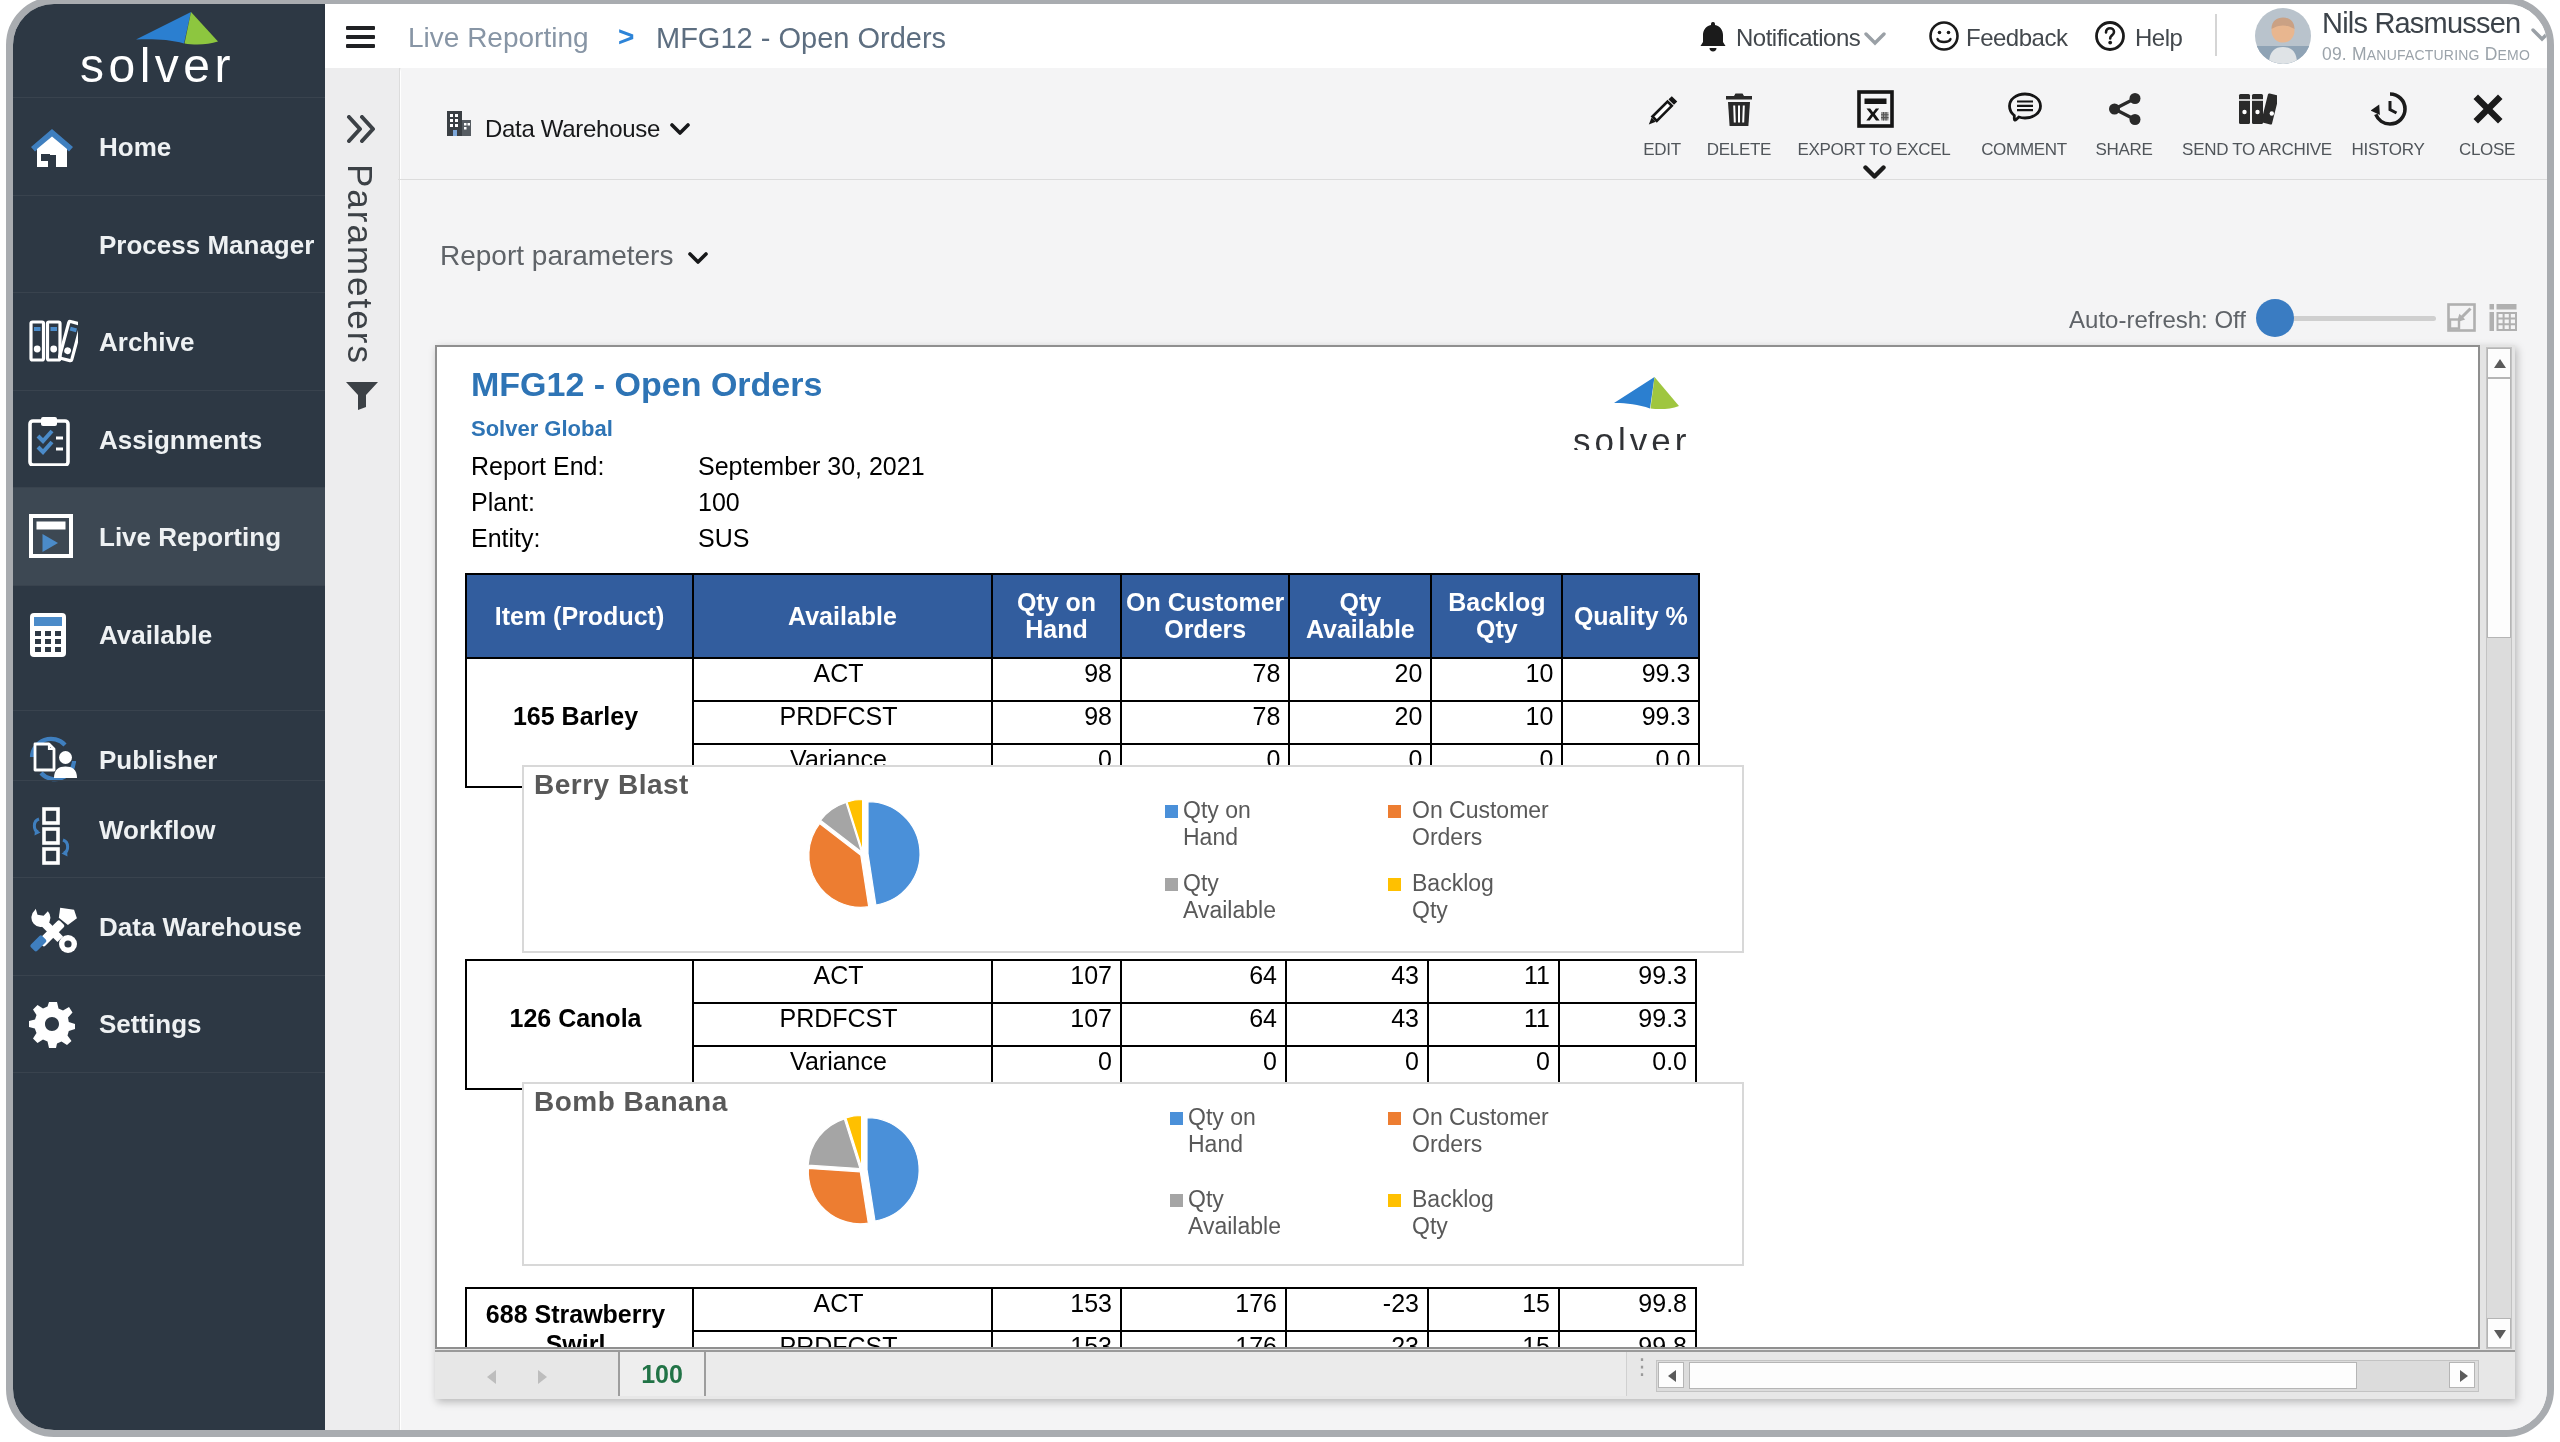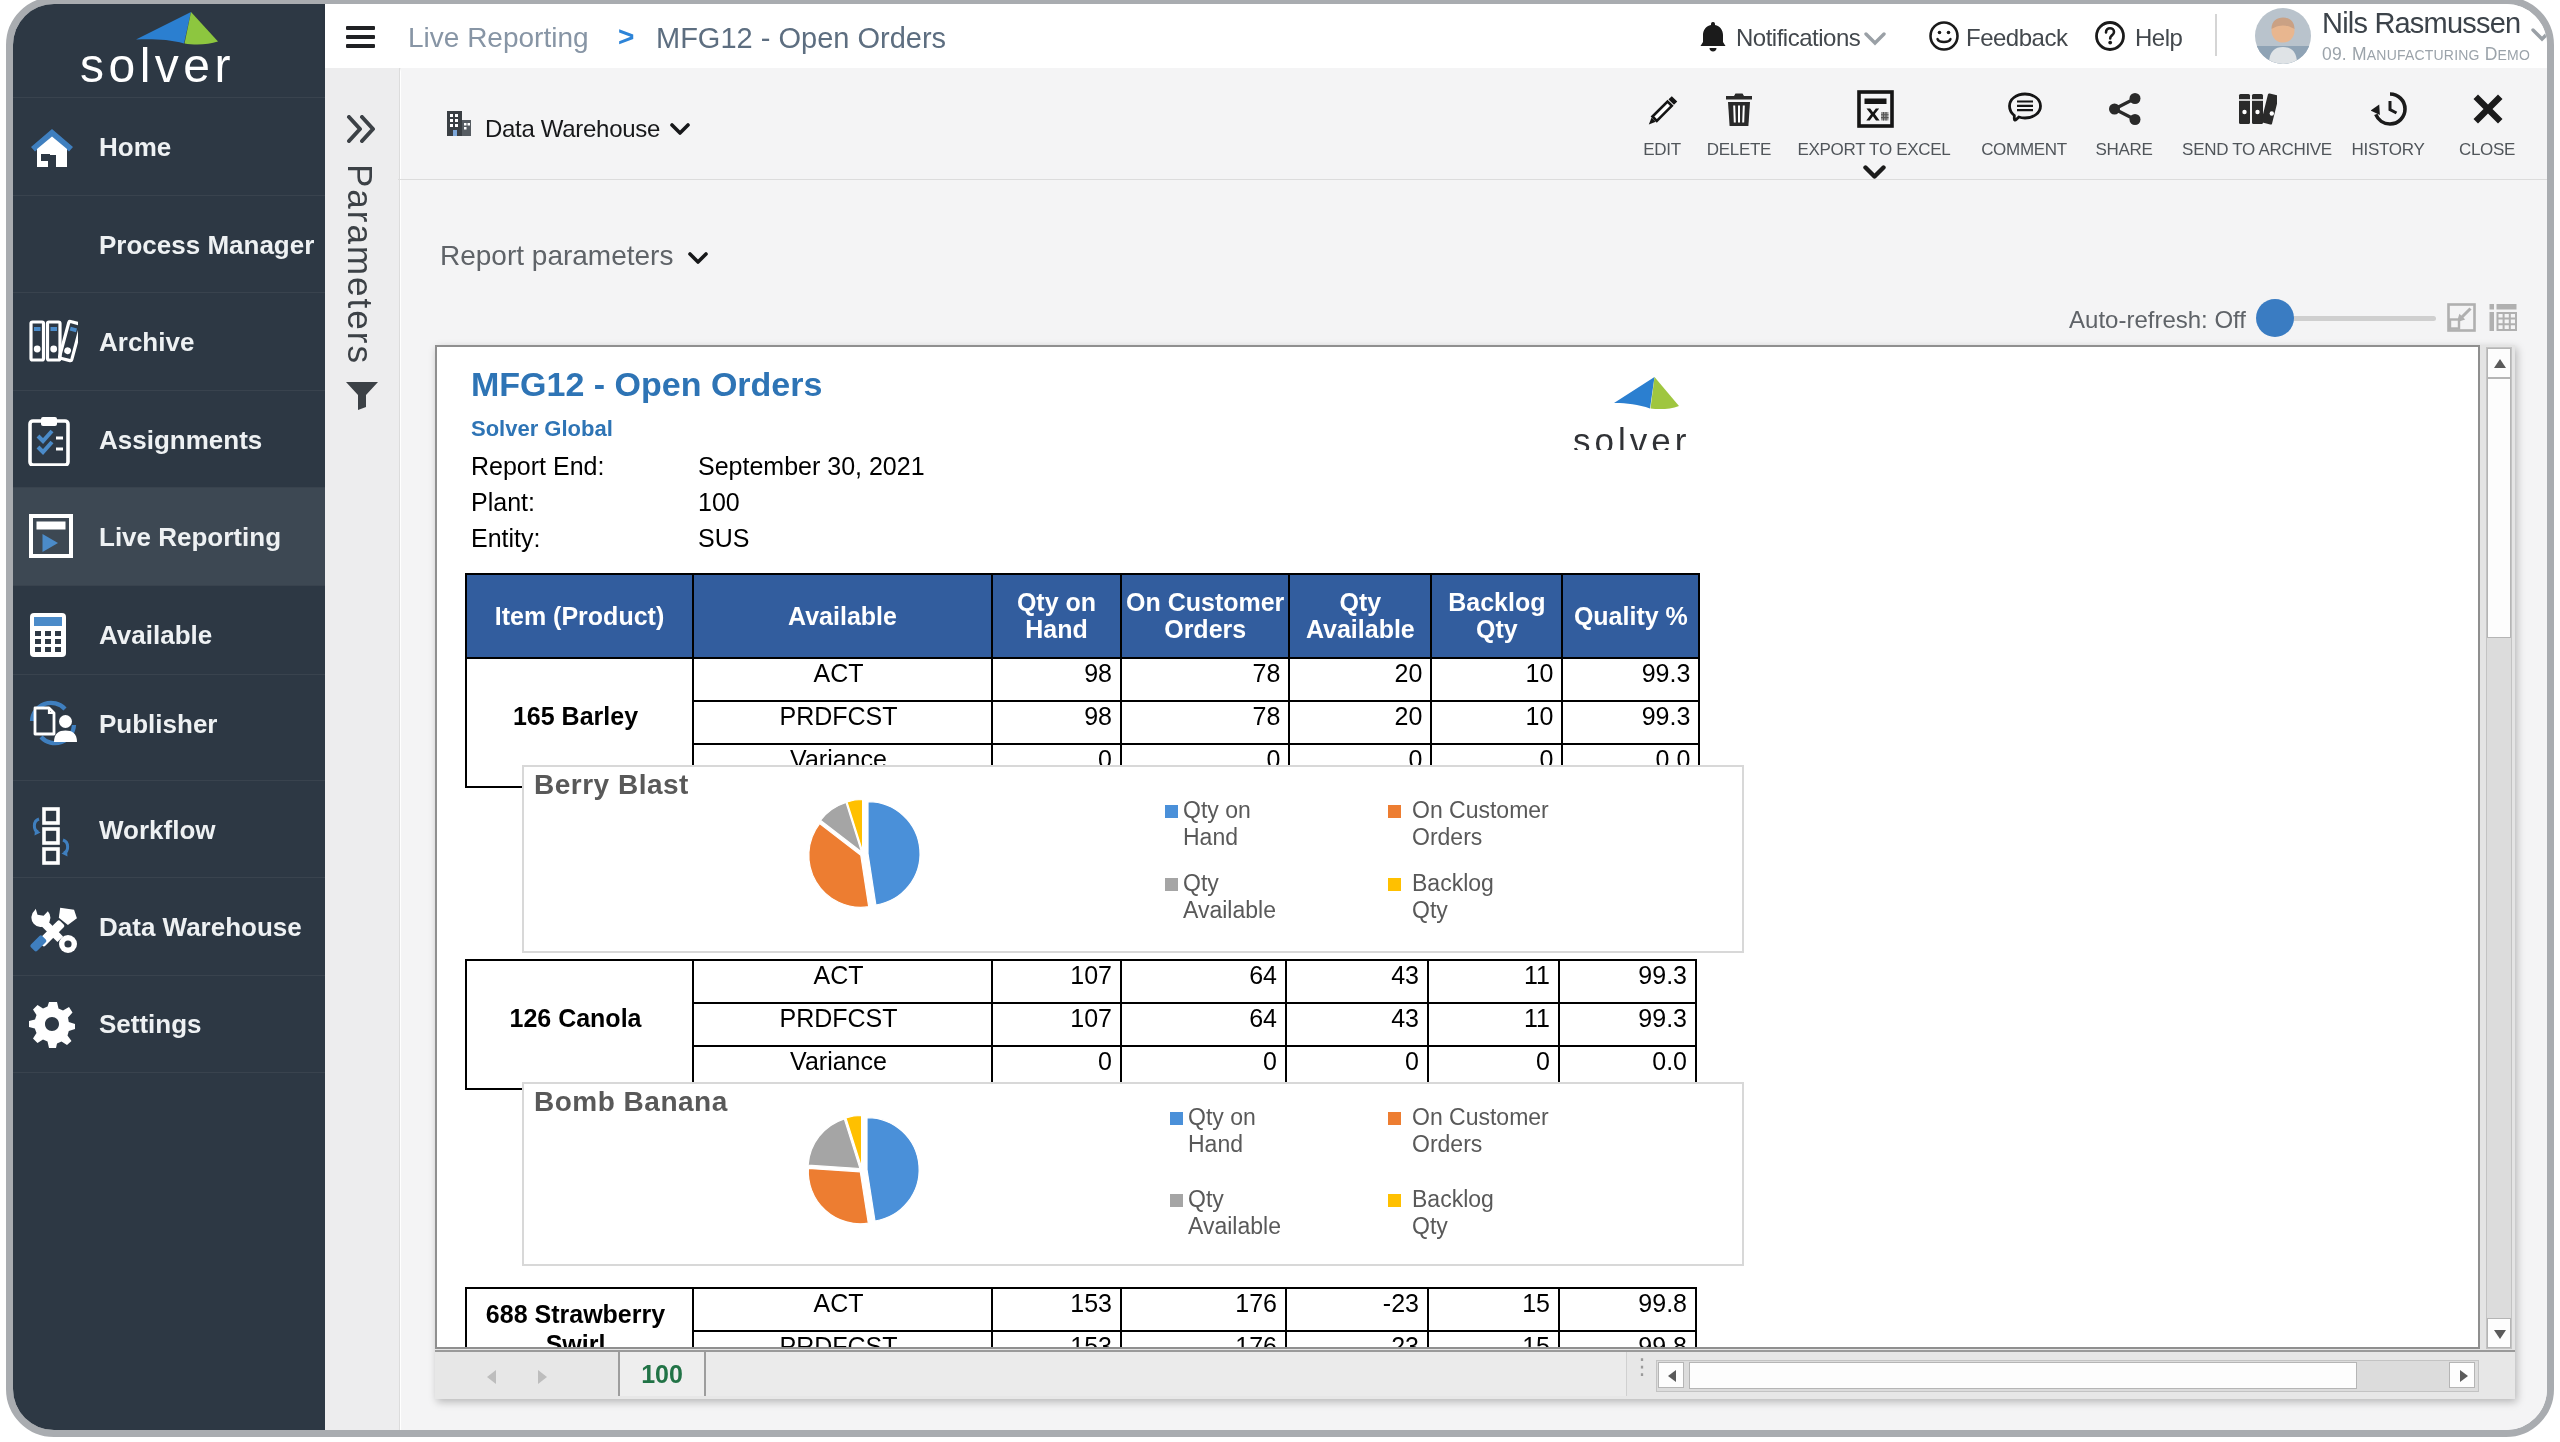--- a/index.html
+++ b/index.html
@@ -125,21 +125,21 @@
                 <rect x="7" y="28" width="6" height="5"></rect>
                 <rect x="17" y="28" width="6" height="5"></rect>
                 <rect x="27" y="28" width="6" height="5"></rect>
                 <rect x="7" y="36" width="6" height="5"></rect>
                 <rect x="17" y="36" width="6" height="5"></rect>
                 <rect x="27" y="36" width="6" height="5"></rect>
               </g>
             </svg></span>
           <span class="mi-label">Available</span>
         </div>
-  <div class="menuitem" style="top:674px;">
+  <div class="menuitem" style="top:710px;">
           <span class="mi-icon" id="ic-pub"><svg width="50" height="46" viewBox="0 0 50 46">
 <path d="M4 21 A19 19 0 0 1 37 9" fill="none" stroke="#3f7fbf" stroke-width="4.2"></path>
 <path d="M46 25 A19 19 0 0 1 13 37" fill="none" stroke="#3f7fbf" stroke-width="4.2"></path>
 <path d="M7 8 L21 8 L26 13 L26 34 L7 34 Z" fill="#2d3844" stroke="#ffffff" stroke-width="2.8" stroke-linejoin="round"></path>
 <path d="M21 8 L21 13 L26 13" fill="none" stroke="#ffffff" stroke-width="2.2"></path>
 <circle cx="37.5" cy="21.5" r="6.5" fill="#ffffff"></circle>
 <path d="M26 42 C26 33 31 30.5 37.5 30.5 C44 30.5 49 33 49 42 Z" fill="#ffffff"></path>
 </svg></span>
           <span class="mi-label">Publisher</span>
         </div>

